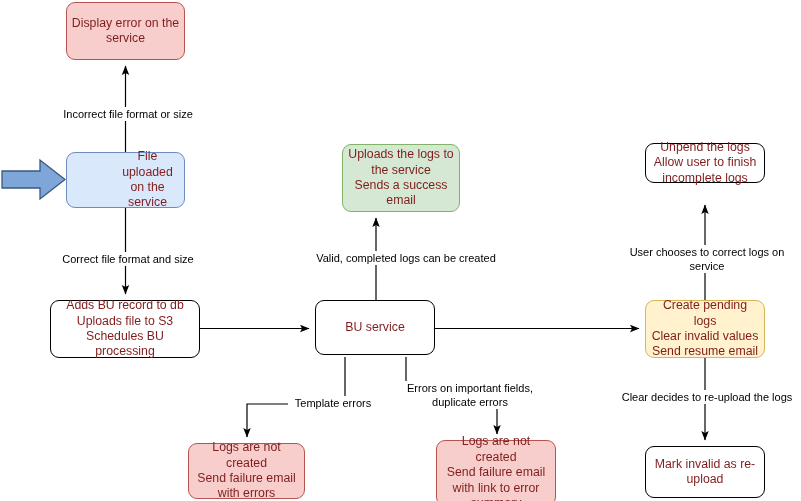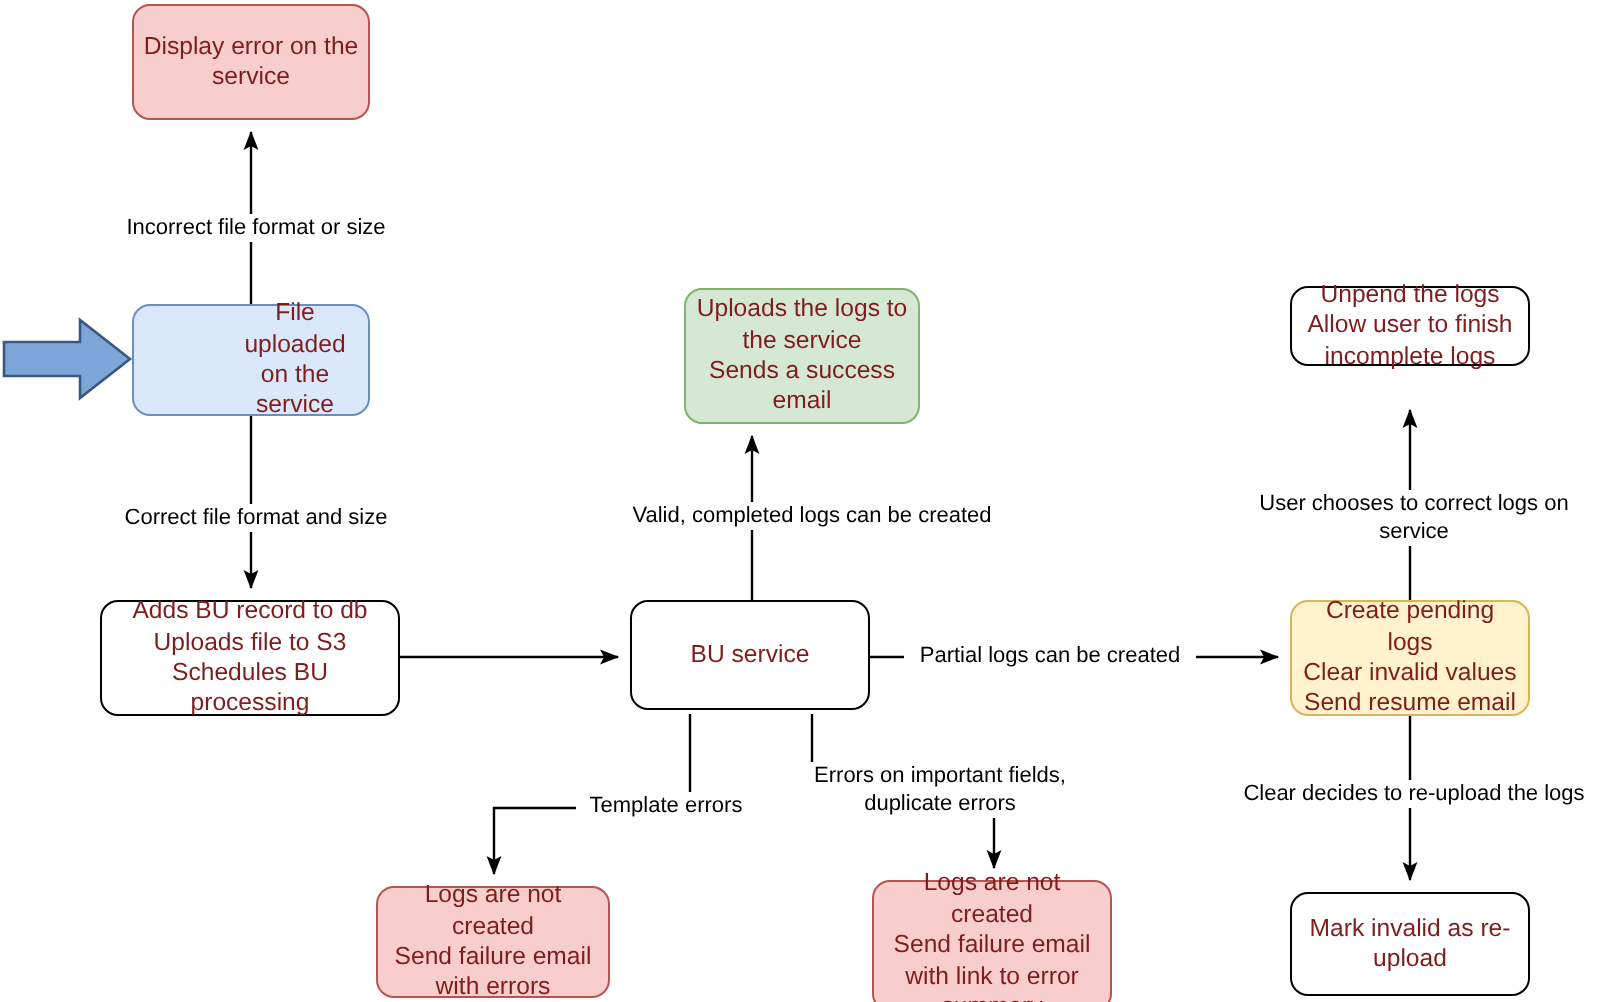--- a/index.html
+++ b/index.html
@@ -129,21 +129,20 @@
 
   <div class="node fill-white" style="left:645px; top:446px; width:120px; height:52px;">Mark invalid as re-
 upload</div>
 
   <div class="edge-label" style="left:56px; top:107px; width:140px;">Incorrect file format or size</div>
 
   <div class="edge-label" style="left:56px; top:252px; width:140px;">Correct file format and size</div>
 
   <div class="edge-label" style="left:282px; top:251px; width:188px;margin-left:28px;">Valid, completed logs can be created</div>
 
-  <div class="edge-label" style="left:452px; top:321px; width:142px;">Partial logs can be created</div>
 
   <div class="edge-label" style="left:610px; top:245px; width:190px;">User chooses to correct logs on service</div>
 
   <div class="edge-label" style="left:288px; top:396px; width:86px;">Template errors</div>
 
   <div class="edge-label" style="left:392px; top:381px; width:152px;">Errors on important fields,
 duplicate errors</div>
 
   <div class="edge-label" style="left:613px; top:390px; width:184px;">Clear decides to re-upload the logs</div>
 

